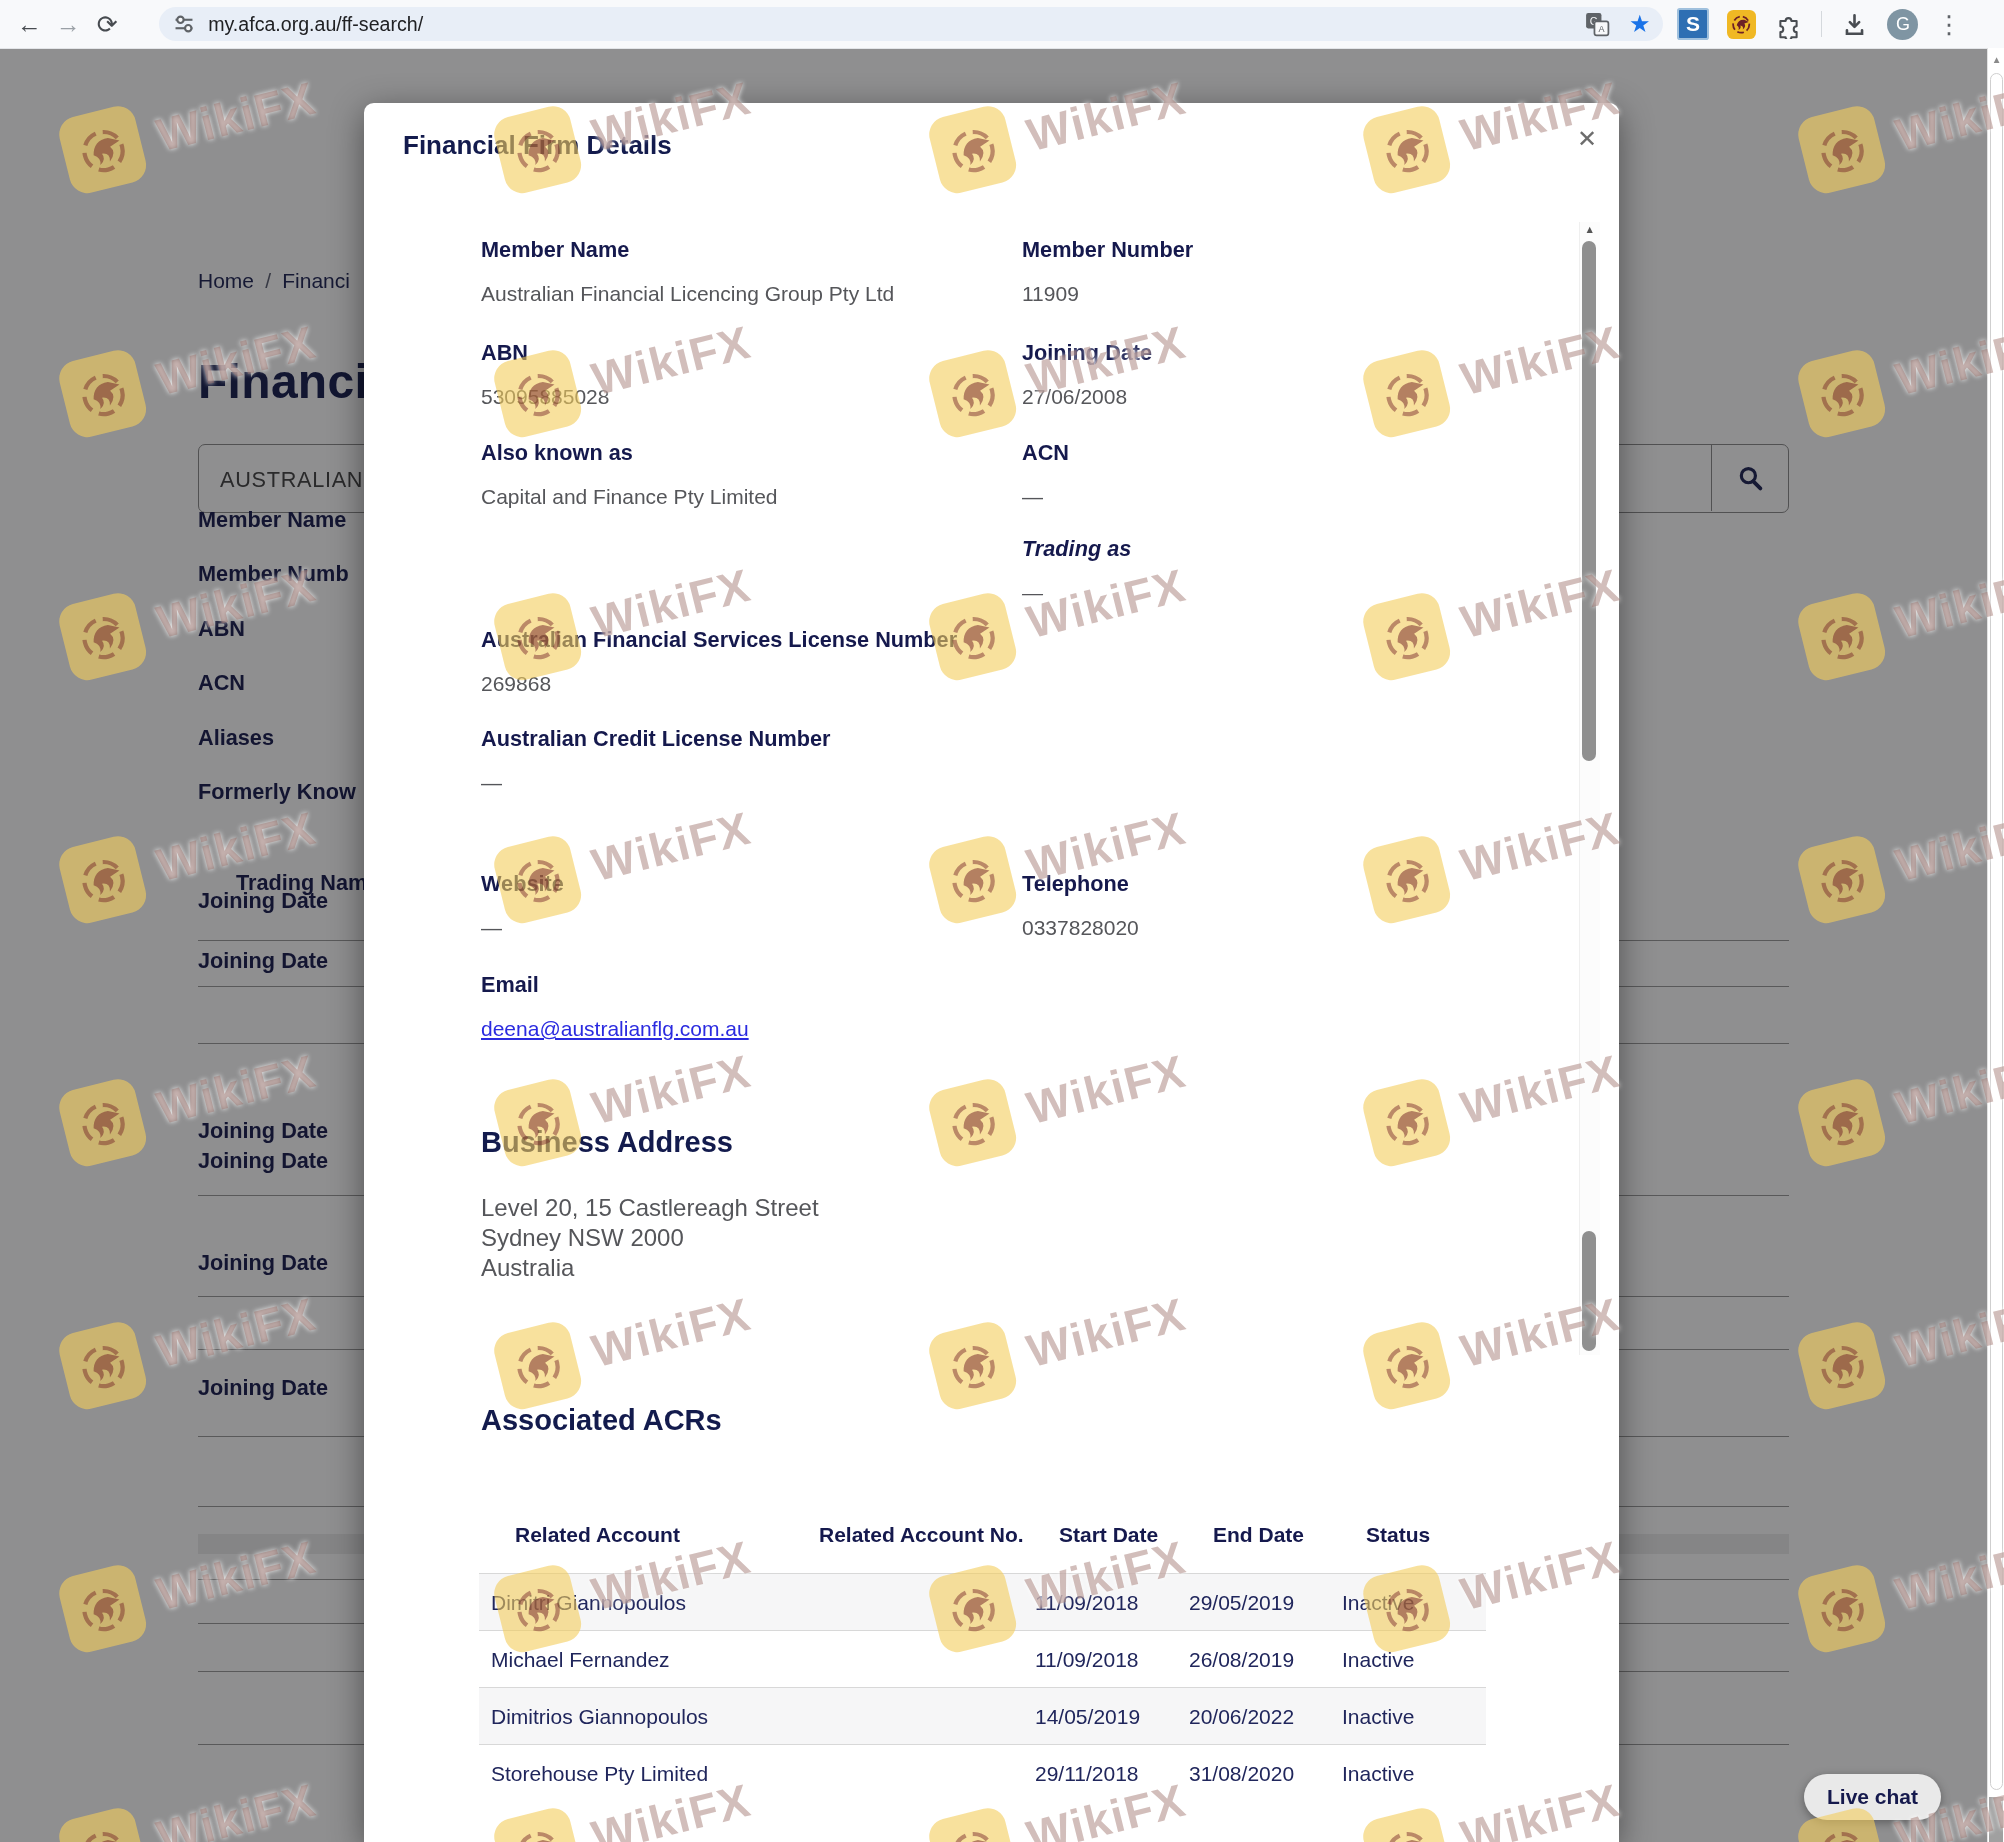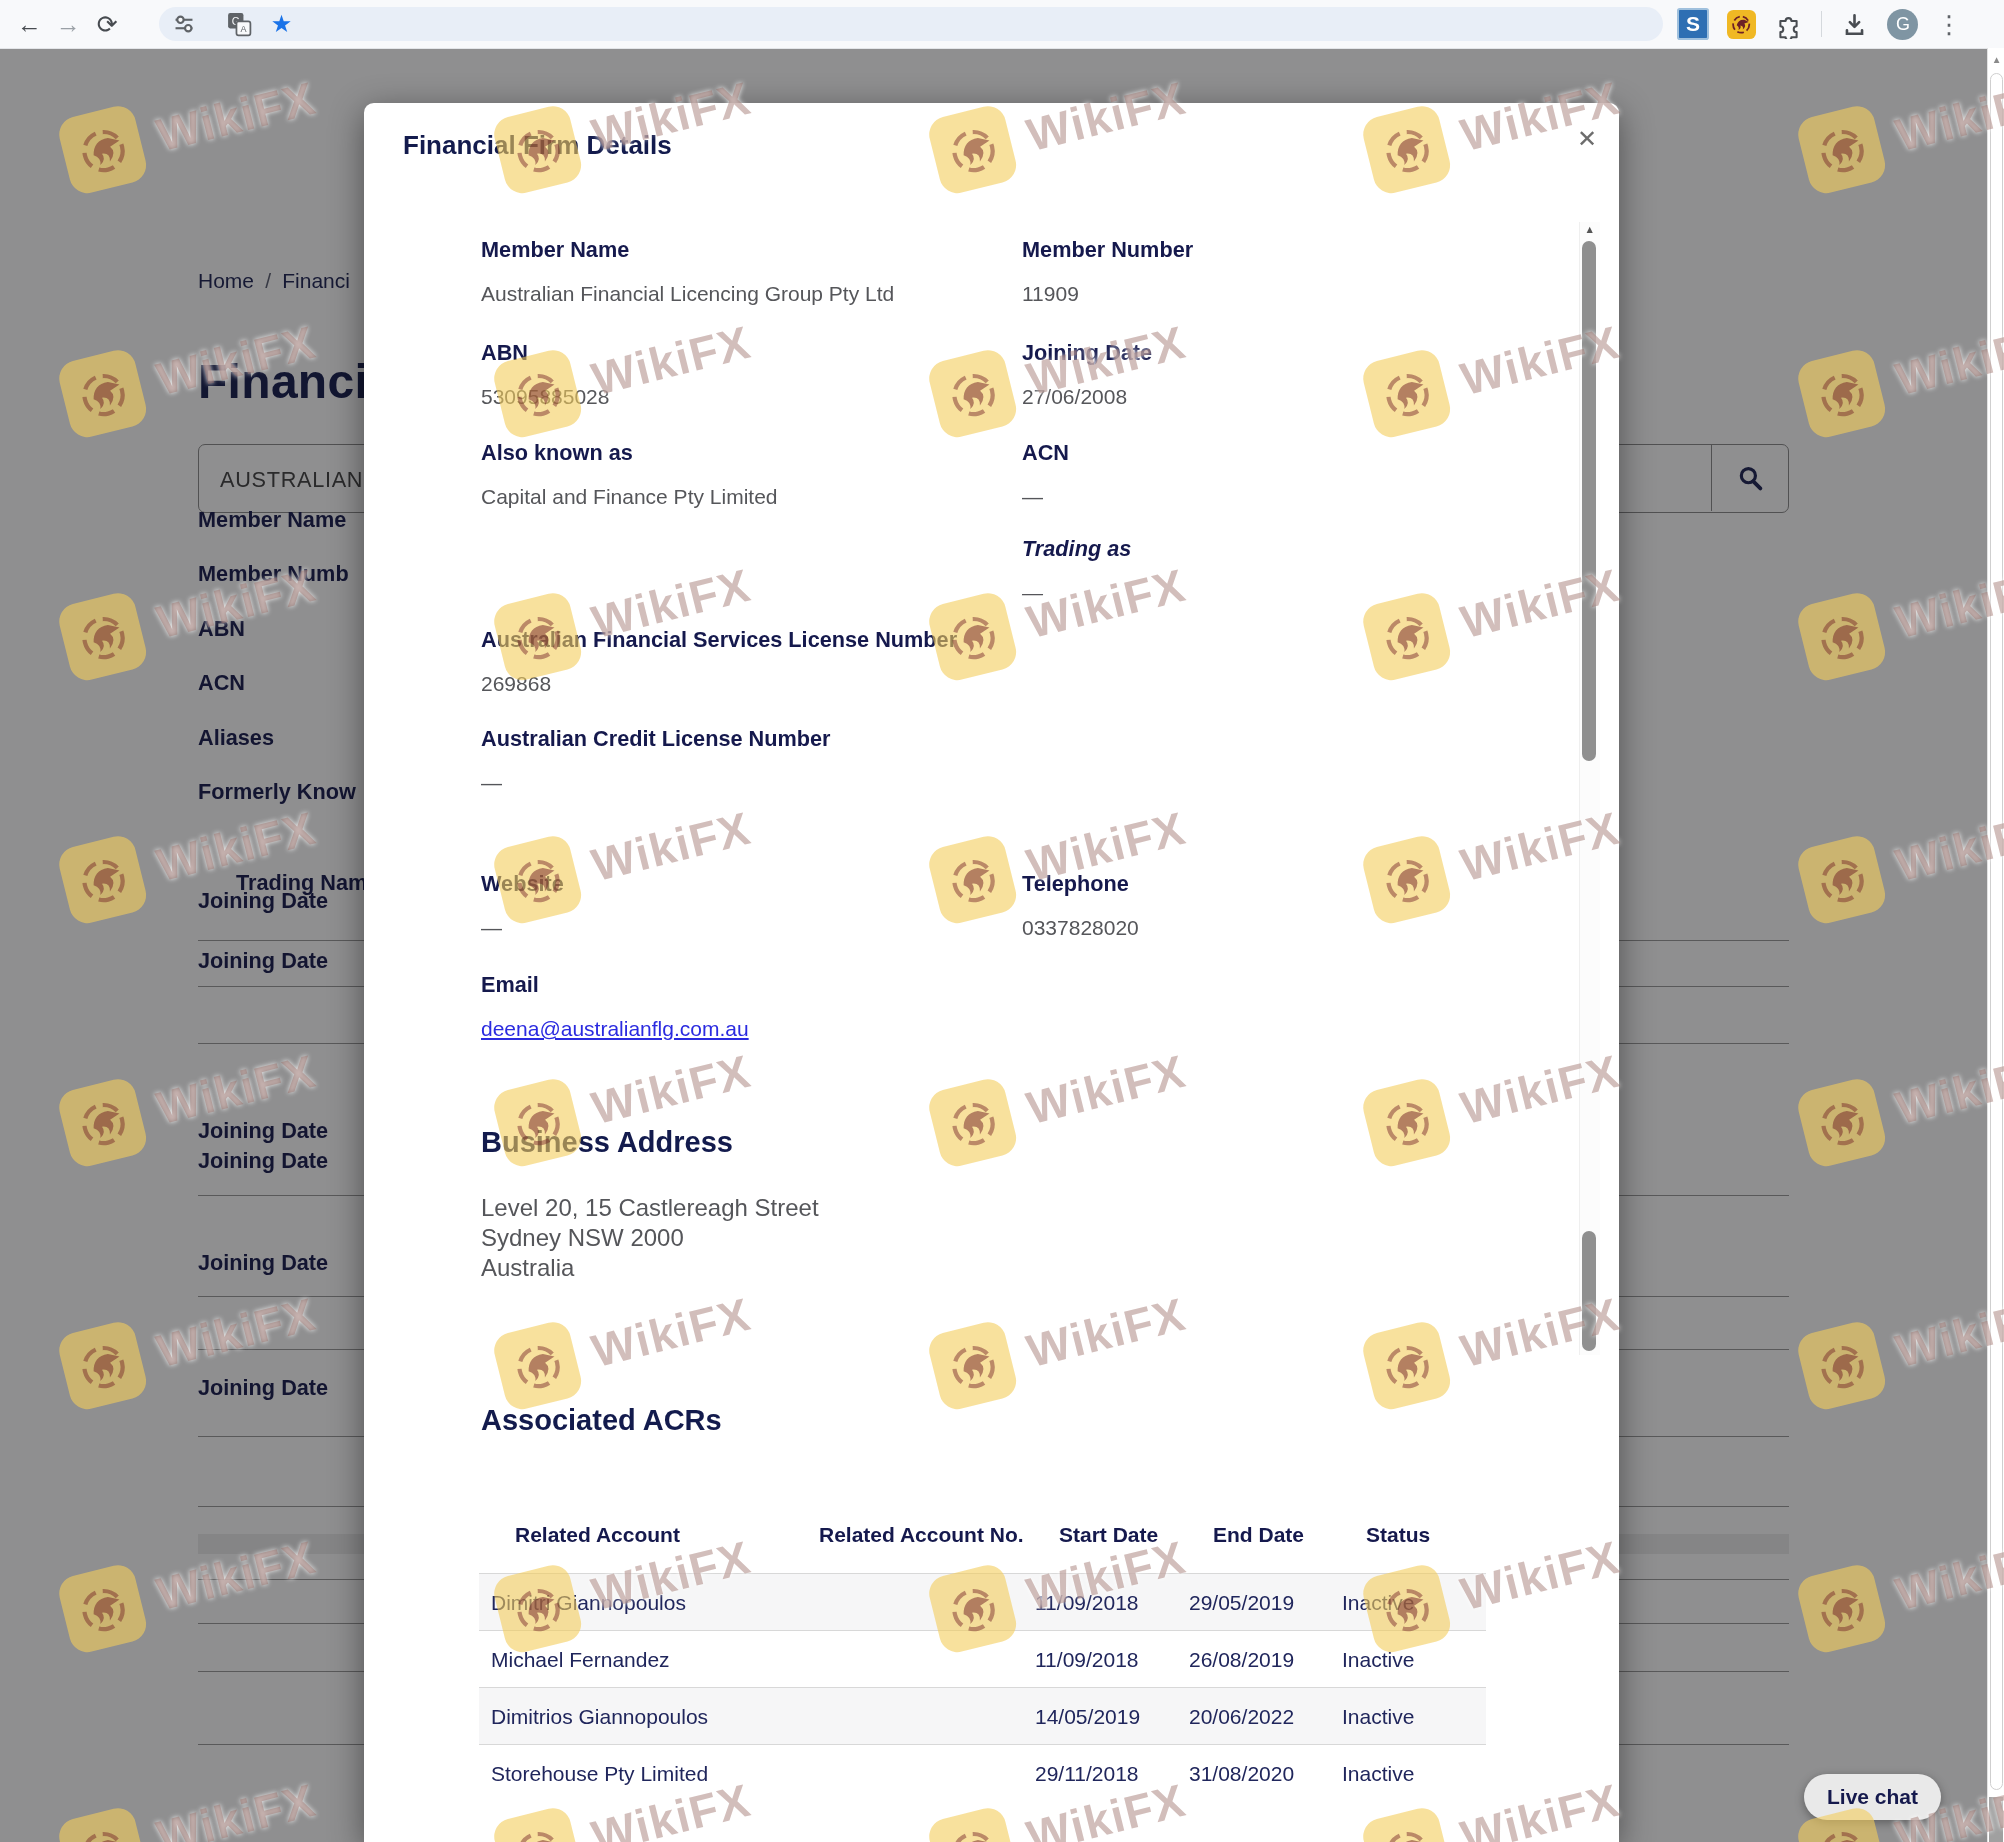--- a/index.html
+++ b/index.html
@@ -264,20 +264,21 @@
 
   <div class="omnibox">
     <span class="tune-icon">
       <svg width="24" height="24" viewBox="0 0 34 34">
         <line x1="5" y1="11" x2="29" y2="11" stroke="#5f6368" stroke-width="3"></line>
         <circle cx="12" cy="11" r="4.5" fill="#f8f9fb" stroke="#5f6368" stroke-width="3"></circle>
         <line x1="5" y1="23" x2="29" y2="23" stroke="#5f6368" stroke-width="3"></line>
         <circle cx="23" cy="23" r="4.5" fill="#f8f9fb" stroke="#5f6368" stroke-width="3"></circle>
       </svg>
     </span>
+    <span class="url-text">my.afca.org.au/ff-search/</span>
     <span class="omni-icon">
       <svg width="26.5" height="26.5" viewBox="0 0 38 38">
         <rect x="3" y="3" width="22" height="22" rx="3" fill="#5f6368"></rect>
         <text x="14" y="20" font-size="15" fill="#f8f9fb" text-anchor="middle" font-family="Liberation Sans">G</text>
         <rect x="15" y="15" width="20" height="20" rx="3" fill="#f8f9fb" stroke="#5f6368" stroke-width="2.5"></rect>
         <text x="25" y="30" font-size="13" fill="#5f6368" text-anchor="middle" font-family="Liberation Sans">A</text>
       </svg>
     </span>
     <span class="omni-icon star">★</span>
   </div>

